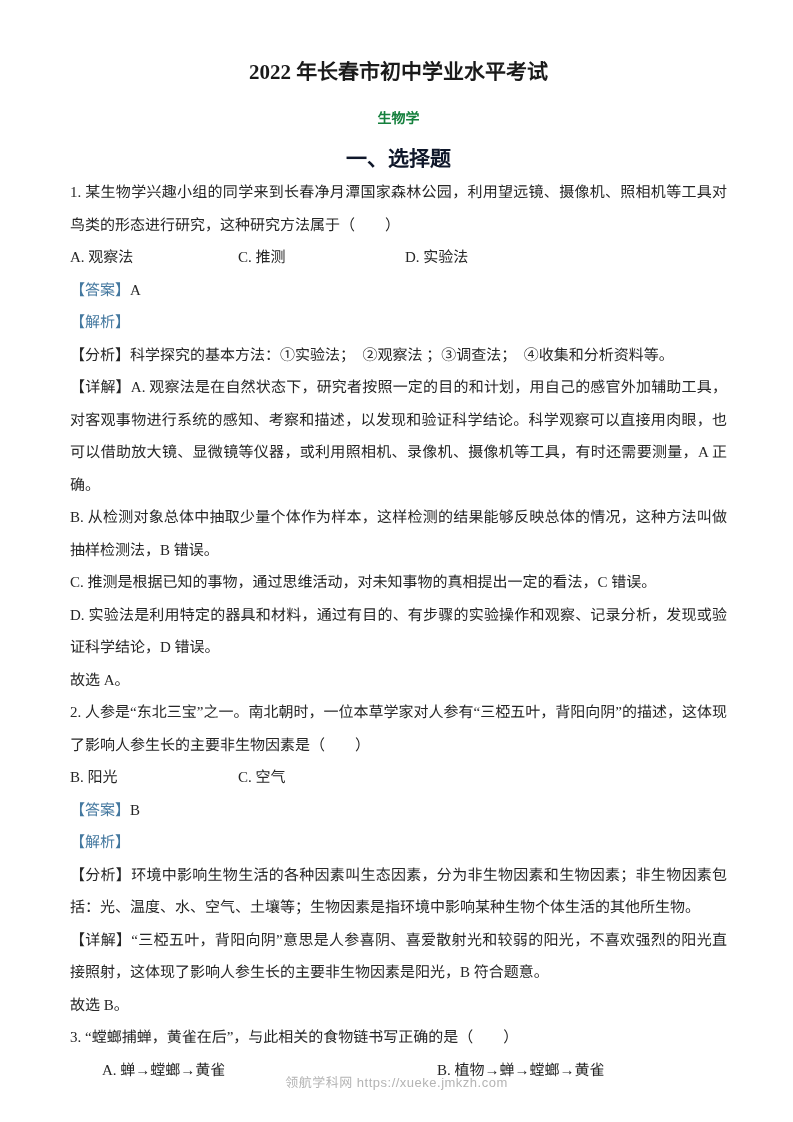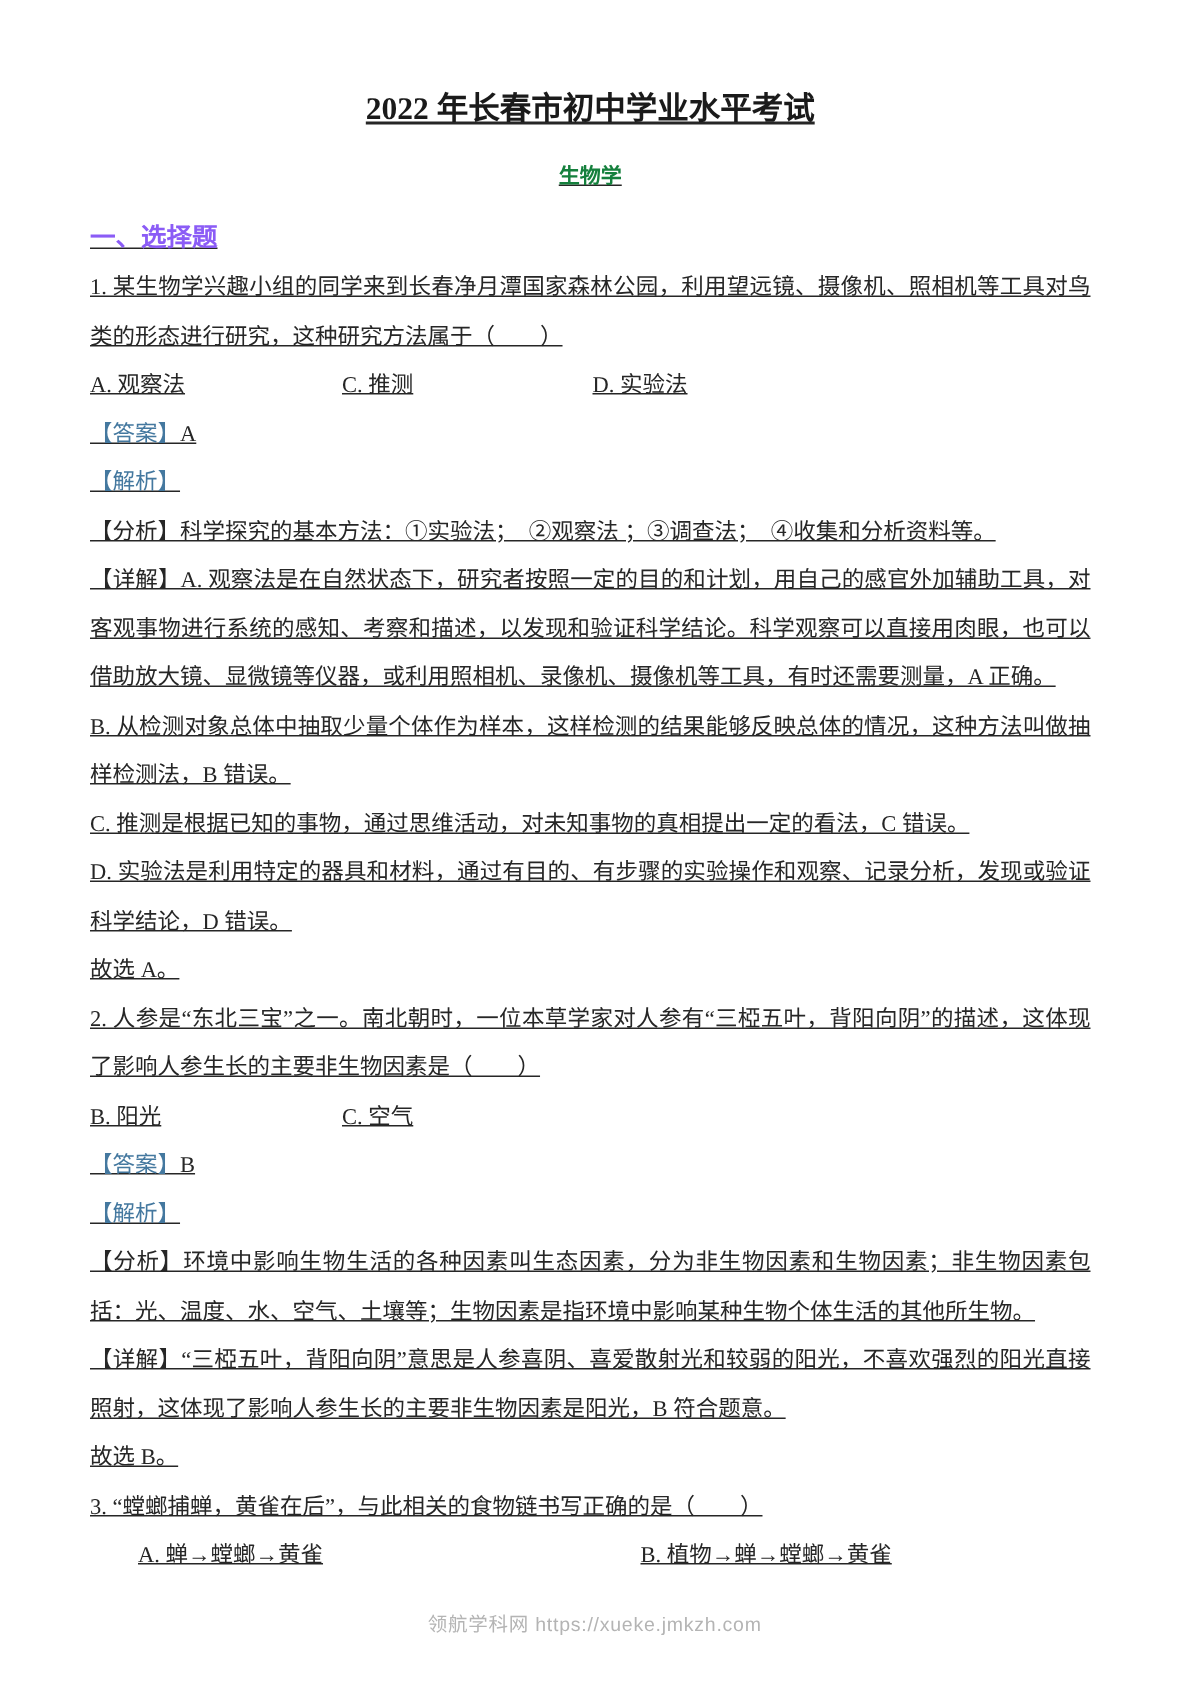--- a/index.html
+++ b/index.html
@@ -7,47 +7,47 @@
     width: 793px;
     height: 1122px;
     background: #ffffff;
     position: relative;
     overflow: hidden;
     font-family: "Liberation Serif", "DejaVu Serif", serif;
     color: #262626;
   }
   .doc {
     position: absolute;
-    left: 60px;
+    left: 70px;
     right: 66px;
     top: 58px;
-    text-decoration: underline;
   }
   .title {
     font-size: 21px;
     font-weight: bold;
     text-align: center;
     line-height: 28px;
     margin: 0 0 20px 0;
     color: #1a1a1a;
   }
   .subtitle {
     font-size: 14px;
     font-weight: bold;
     text-align: center;
     line-height: 26px;
     margin: 0 0 12px 0;
     color: #15803d;
   }
   .section-heading {
-    font-size: 17px;
+    font-size: 21px;
     font-weight: bold;
     line-height: 30px;
     margin: 0 0 2px 0;
-    color: #8b5cf6;
+    color: #0f172a;
+    text-align: center;
   }
   p.line {
     font-size: 15px;
     line-height: 32.5px;
     margin: 0;
     text-align: justify;
     text-justify: inter-ideograph;
   }
   .options {
     display: grid;

